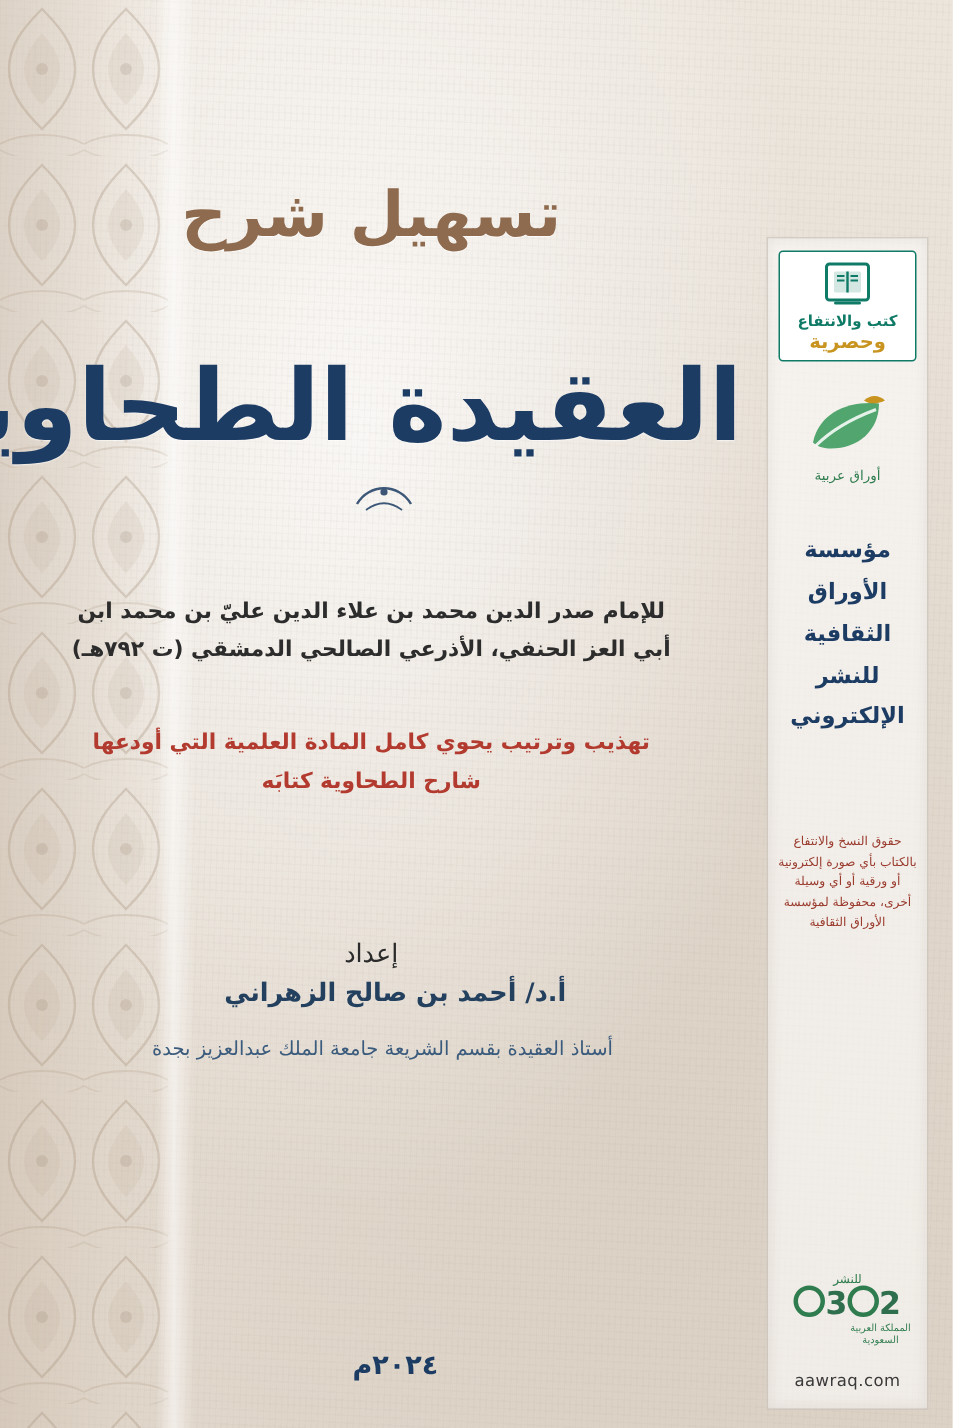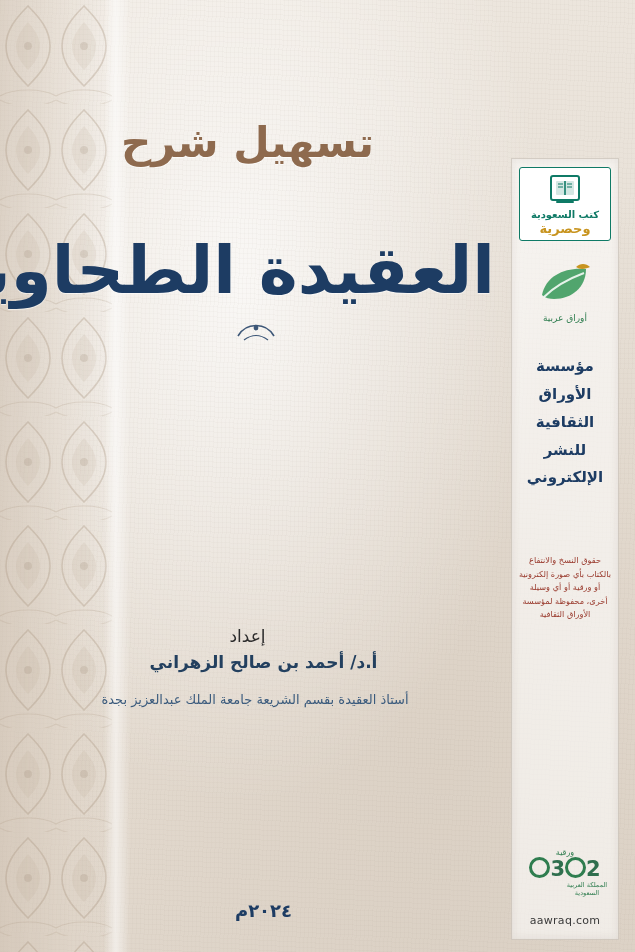--- a/index.html
+++ b/index.html
@@ -307,58 +307,60 @@
     <div class="title-small">تسهيل شرح</div>
 
     <div class="title-main">العقيدة الطحاوية</div>
 
     <svg class="ornament-flourish" viewBox="0 0 40 26">
       <path d="M2 18 C10 4 30 4 38 18" fill="none" stroke="#1d3c63" stroke-width="1.6"></path>
       <circle cx="20" cy="10" r="2.4" fill="#1d3c63"></circle>
       <path d="M8 22 C16 16 24 16 32 22" fill="none" stroke="#1d3c63" stroke-width="1.2"></path>
     </svg>
 
-
+    <div class="author-line l1">للإمام صدر الدين محمد بن علاء الدين عليّ بن محمد ابن أبي العز الحنفي، الأذرعي الصالحي الدمشقي (ت ٧٩٢هـ)</div>
+
+    <div class="desc-line d1">تهذيب وترتيب يحوي كامل المادة العلمية التي أودعها شارح الطحاوية كتابَه</div>
 
     <div class="prep-label">إعداد</div>
     <div class="prep-name">أ.د/ أحمد بن صالح الزهراني</div>
     <div class="prep-affil">أستاذ العقيدة بقسم الشريعة جامعة الملك عبدالعزيز   بجدة</div>
 
     <div class="year-m">٢٠٢٤م</div>
   </div>
 
   <div class="pub-col">
 
     <div class="badge">
       <svg class="badge-icon" width="40" height="34" viewBox="0 0 40 34">
         <rect x="6" y="3" width="28" height="24" rx="2" fill="none" stroke="#0f7a66" stroke-width="2"></rect>
         <rect x="11" y="8" width="18" height="14" rx="1" fill="#0f7a66" opacity="0.18"></rect>
         <path d="M20 8 L20 22" stroke="#0f7a66" stroke-width="1.6"></path>
         <path d="M13 11 H18 M13 14 H18 M22 11 H27 M22 14 H27" stroke="#0f7a66" stroke-width="1.2"></path>
         <path d="M12 29 H28" stroke="#0f7a66" stroke-width="2" stroke-linecap="round"></path>
       </svg>
-      <div class="badge-l1">كتب السعودية</div>
+      <div class="badge-l1">كتب والانتفاع</div>
       <div class="badge-l2">وحصرية</div>
     </div>
 
     <div class="logo-wrap">
       <svg width="66" height="46" viewBox="0 0 66 46">
         <path d="M10 34 C14 14 34 6 54 8 C54 26 40 38 22 38 C18 38 13 37 10 34 Z" fill="#3f9c5f" opacity="0.9"></path>
         <path d="M12 36 C22 26 36 18 52 12" fill="none" stroke="#ffffff" stroke-width="2" opacity="0.85"></path>
         <path d="M44 6 C48 2 54 2 58 6 C54 8 48 9 44 6 Z" fill="#c8941f"></path>
       </svg>
       <div class="logo-caption">أوراق عربية</div>
     </div>
 
     <div class="pub-name">مؤسسة الأوراق الثقافية للنشر الإلكتروني</div>
 
     <div class="rights">حقوق النسخ والانتفاع بالكتاب بأي صورة إلكترونية أو ورقية أو أي وسيلة أخرى، محفوظة لمؤسسة الأوراق الثقافية</div>
 
     <div class="vision">
-      <div class="vision-top">ورقية</div>
+      <div class="vision-top">للنشر</div>
       <div class="vision-num">
         2<span class="zero-ring"></span>3<span class="zero-ring"></span>
       </div>
       <div class="vision-sub">المملكة العربية السعودية</div>
     </div>
 
     <div class="site">aawraq.com</div>
   </div>
 
 </div>

